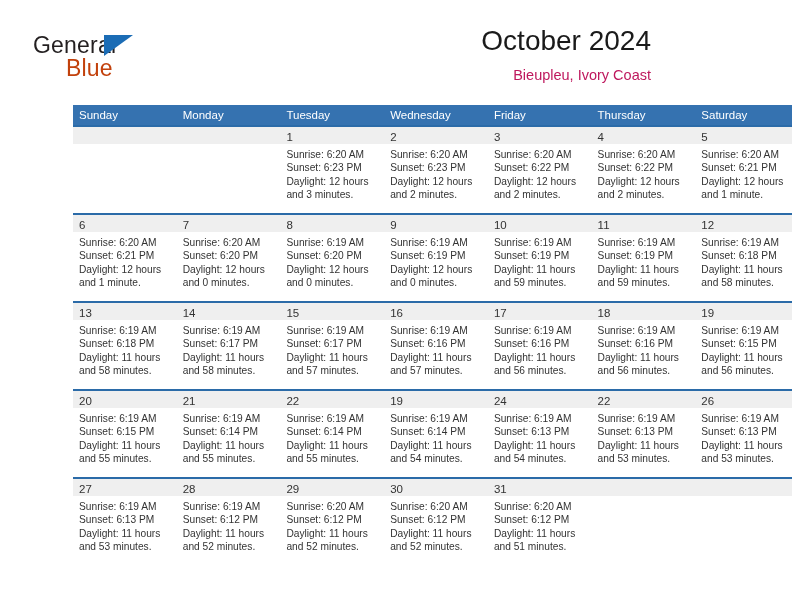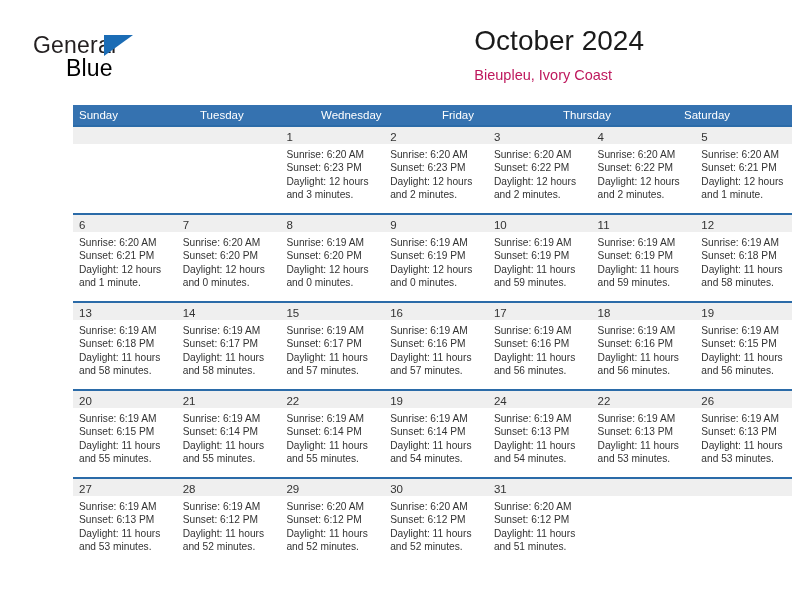--- a/index.html
+++ b/index.html
@@ -52,29 +52,29 @@
     width: 0;
     height: 0;
     border-left: 29px solid #1b6cb5;
     border-bottom: 21px solid transparent;
   }
   .brand-blue {
     position: absolute;
     left: 33px;
     top: 23px;
     font-size: 23px;
-    color: #000000;
+    color: #c2410c;
     letter-spacing: 0.2px;
   }
 
   .title-block {
     position: absolute;
-    right: 11px;
+    right: 4px;
     top: 0;
-    text-align: left;
+    text-align: right;
   }
   .cal-title {
     font-size: 28px;
     font-weight: normal;
     color: #1a1a1a;
     line-height: 34px;
     white-space: nowrap;
   }
   .cal-subtitle {
     font-size: 14.5px;
@@ -166,20 +166,21 @@
     <div class="title-block">
       <div class="cal-title">October 2024</div>
       <div class="cal-subtitle">Bieupleu, Ivory Coast</div>
     </div>
 
   </div>
 
   <div class="calendar">
     <div class="weekday-row" id="weekday-row">
         <div class="weekday">Sunday</div>
+        <div class="weekday">Monday</div>
         <div class="weekday">Tuesday</div>
         <div class="weekday">Wednesday</div>
         <div class="weekday">Friday</div>
         <div class="weekday">Thursday</div>
         <div class="weekday">Saturday</div>
       </div>
     <div id="weeks-container">
         <div class="week-row">
           <div class="day-cell empty">
             <div class="day-band"><span class="day-num"></span></div>

